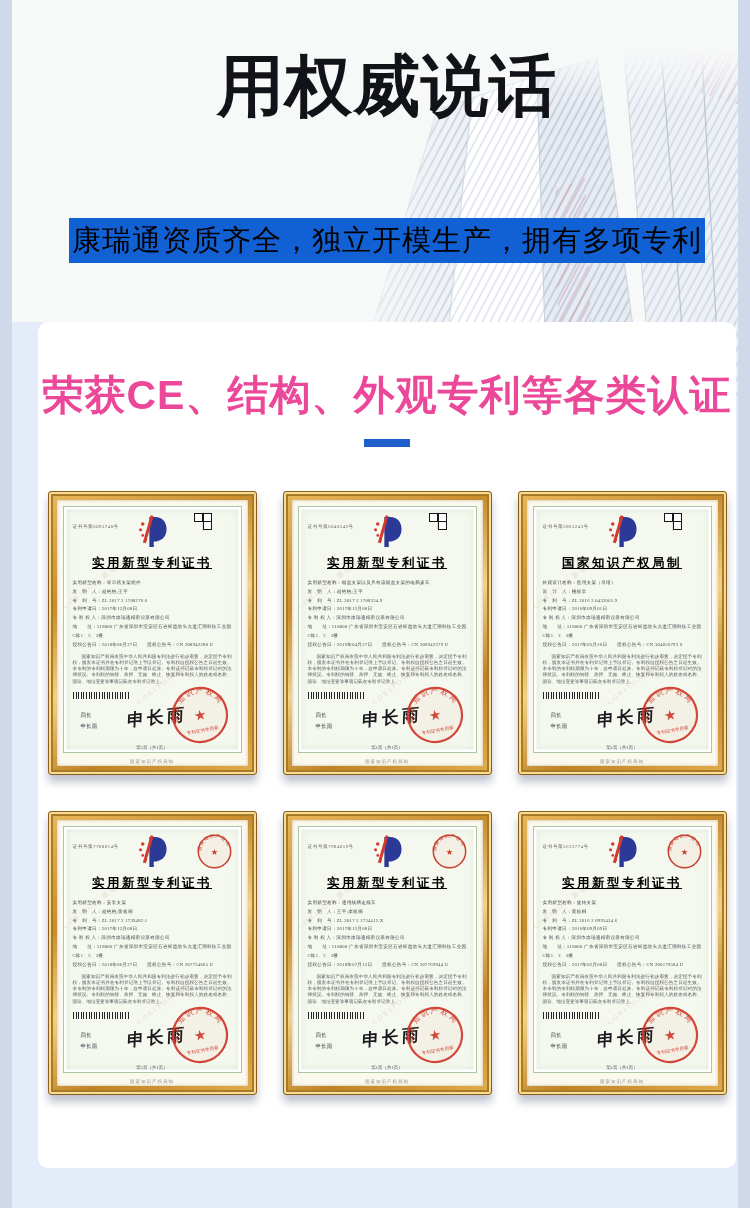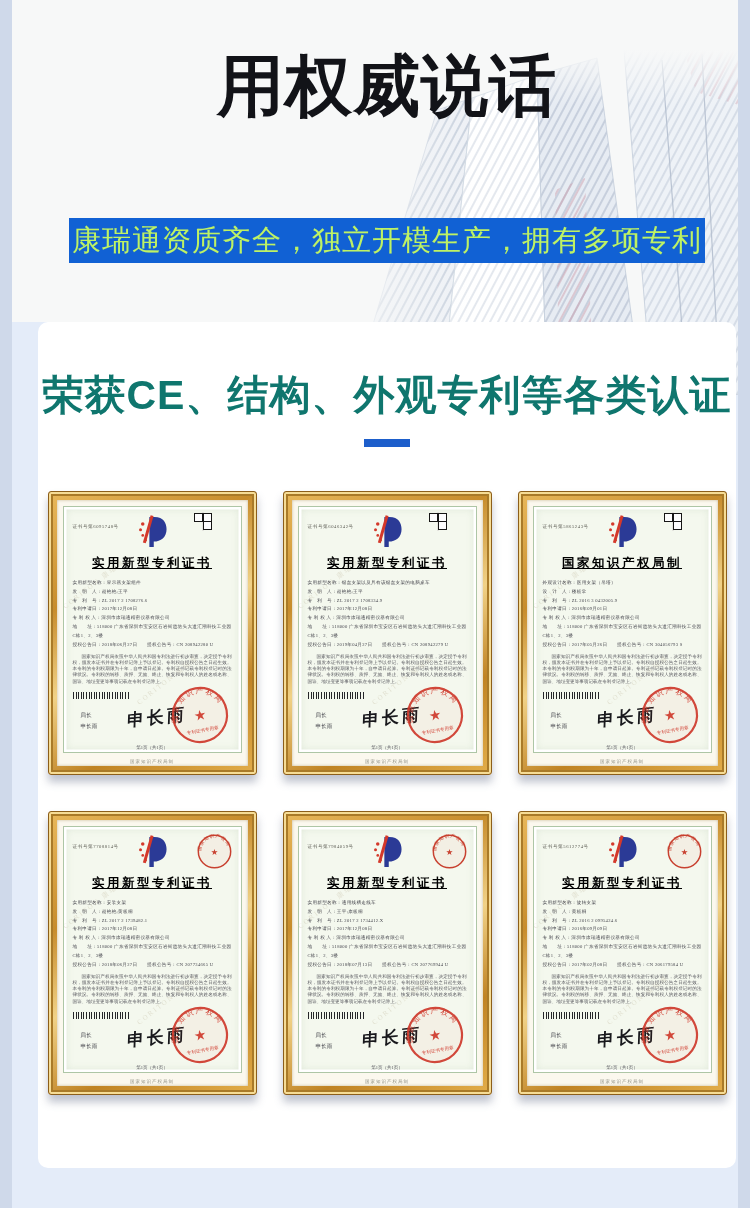--- a/index.html
+++ b/index.html
@@ -5,25 +5,25 @@
   html,body{margin:0;padding:0;}
   body{font-family:"Liberation Sans",sans-serif;background:#cfd9ea;}
   .page{position:relative;width:726px;height:1208px;margin:0 auto;background:#e4ecf9;overflow:hidden;}
 
   
   .hero{position:absolute;top:0;left:0;width:750px;height:322px;background:#f7f8f8;}
   .building{position:absolute;top:50px;right:0;width:440px;height:345px;z-index:1;pointer-events:none;}
   .hero-text{position:relative;z-index:2;text-align:center;padding-top:50px;}
   .headline{margin:0;font-size:67px;line-height:1.06;font-weight:900;color:#121318;letter-spacing:1px;white-space:nowrap;}
   .banner{position:absolute;left:57px;top:218px;width:636px;height:45px;z-index:2;display:flex;align-items:center;justify-content:center;}
-  .banner-text{color:#bef264;font-size:29px;letter-spacing:1px;white-space:nowrap;}
+  .banner-text{color:#000000;font-size:29px;letter-spacing:1px;white-space:nowrap;}
 
   
   .card{position:absolute;left:26px;top:322px;width:698px;height:846px;background:#ffffff;border-radius:10px;z-index:3;}
-  .card-title{margin:0;padding-top:46px;text-align:center;font-size:41px;font-weight:900;color:#0f766e;letter-spacing:1px;white-space:nowrap;}
+  .card-title{margin:0;padding-top:46px;text-align:center;font-size:41px;font-weight:900;color:#ec4899;letter-spacing:1px;white-space:nowrap;}
   .title-underline{width:46px;height:8px;margin:16px auto 0;}
 
   .grid{display:grid;grid-template-columns:repeat(3,209px);column-gap:26px;row-gap:36px;justify-content:center;margin-top:44px;}
 
   
   .cert{position:relative;width:209px;height:284px;box-sizing:border-box;padding:8px;border-radius:3px;
         background:linear-gradient(150deg,#e9b95c 0%,#c78c2c 30%,#f1d287 52%,#c08324 75%,#e3ae4a 100%);
         border:1px solid #8c5e1a;
         box-shadow:0 7px 9px rgba(110,120,145,.45), inset 0 0 0 2px #f6dc95, inset 0 0 0 4px #a97a28;}
   .mat{position:relative;width:100%;height:100%;box-sizing:border-box;background:#fbf8ee;padding:6px 6px 13px;

